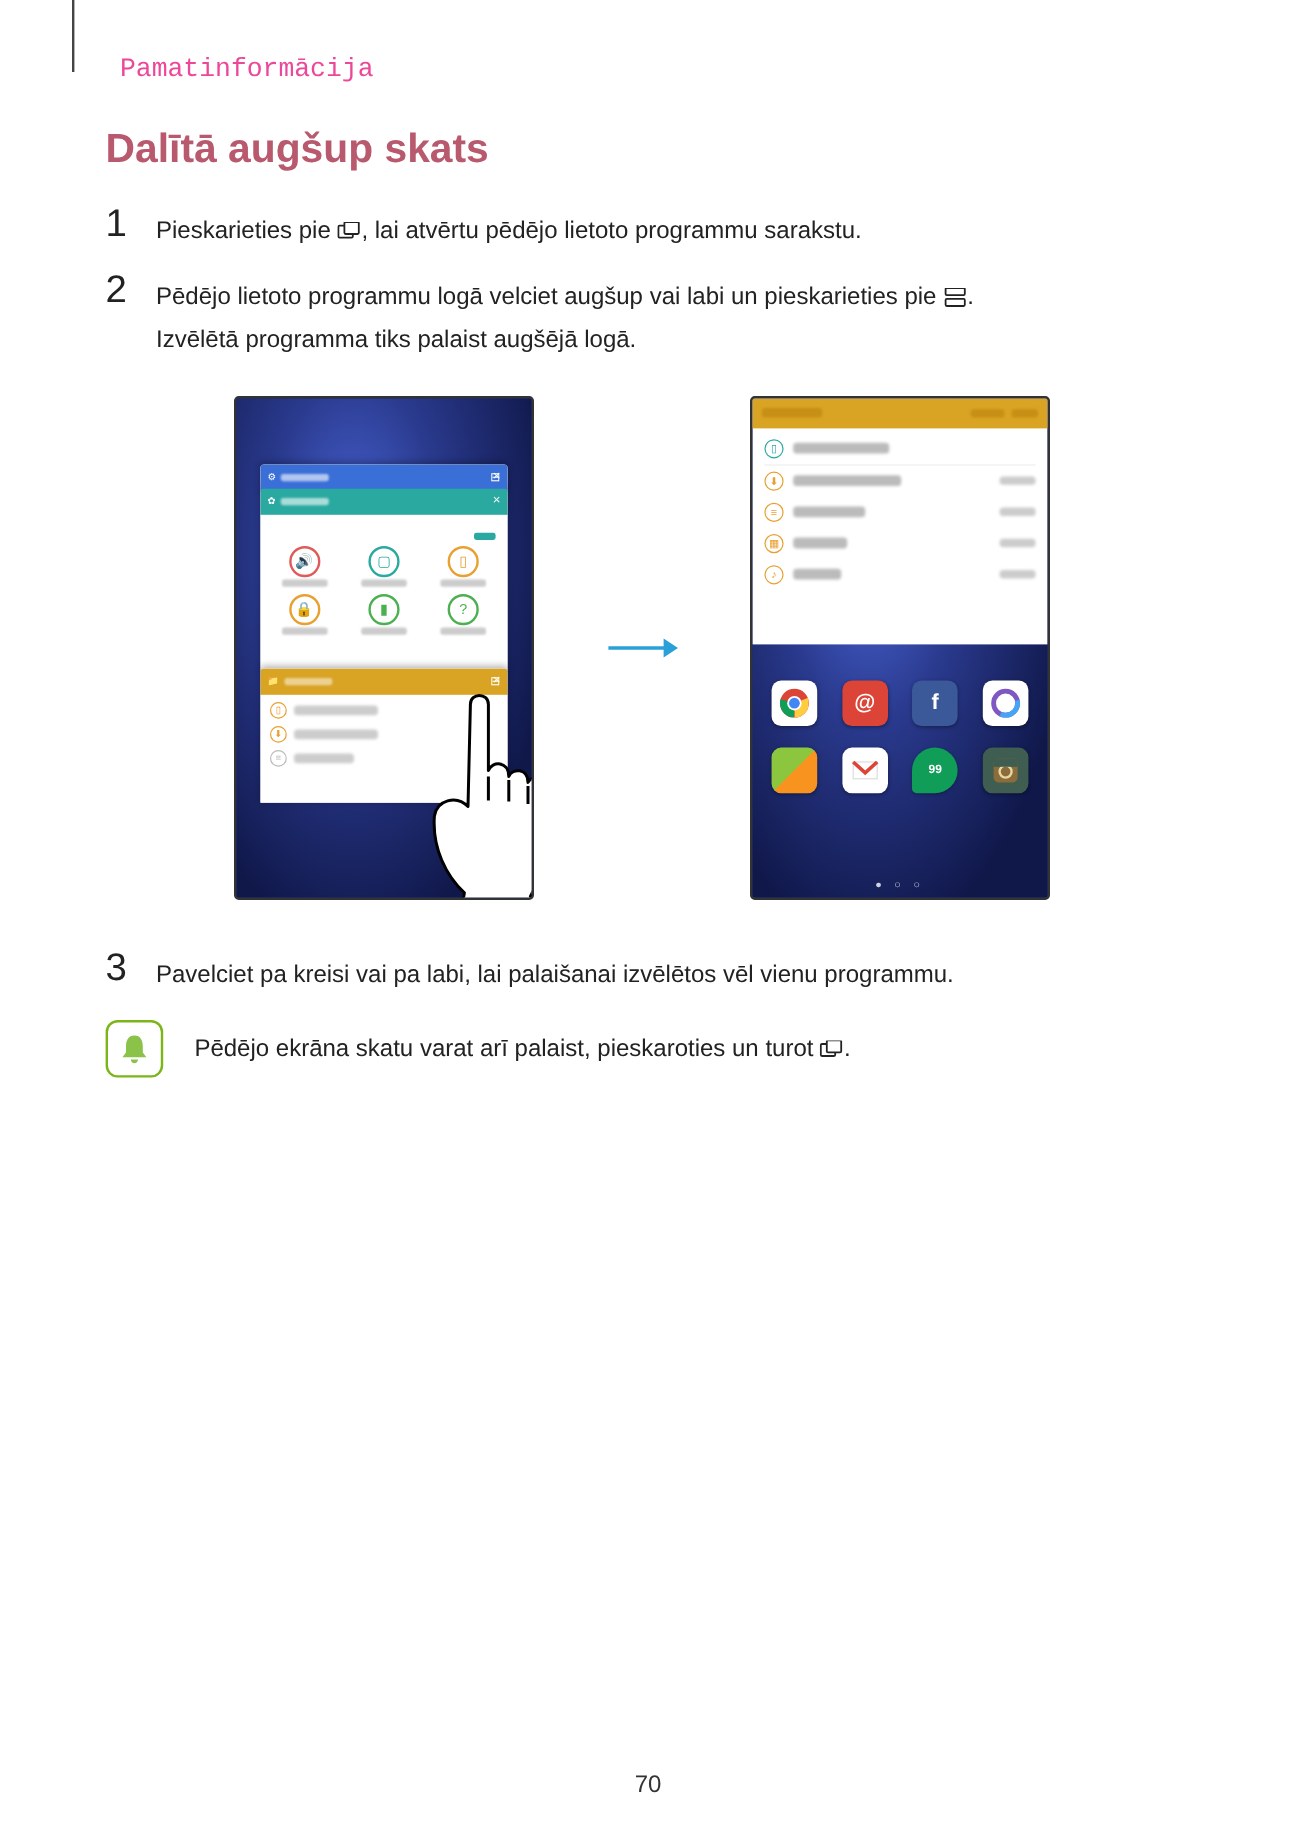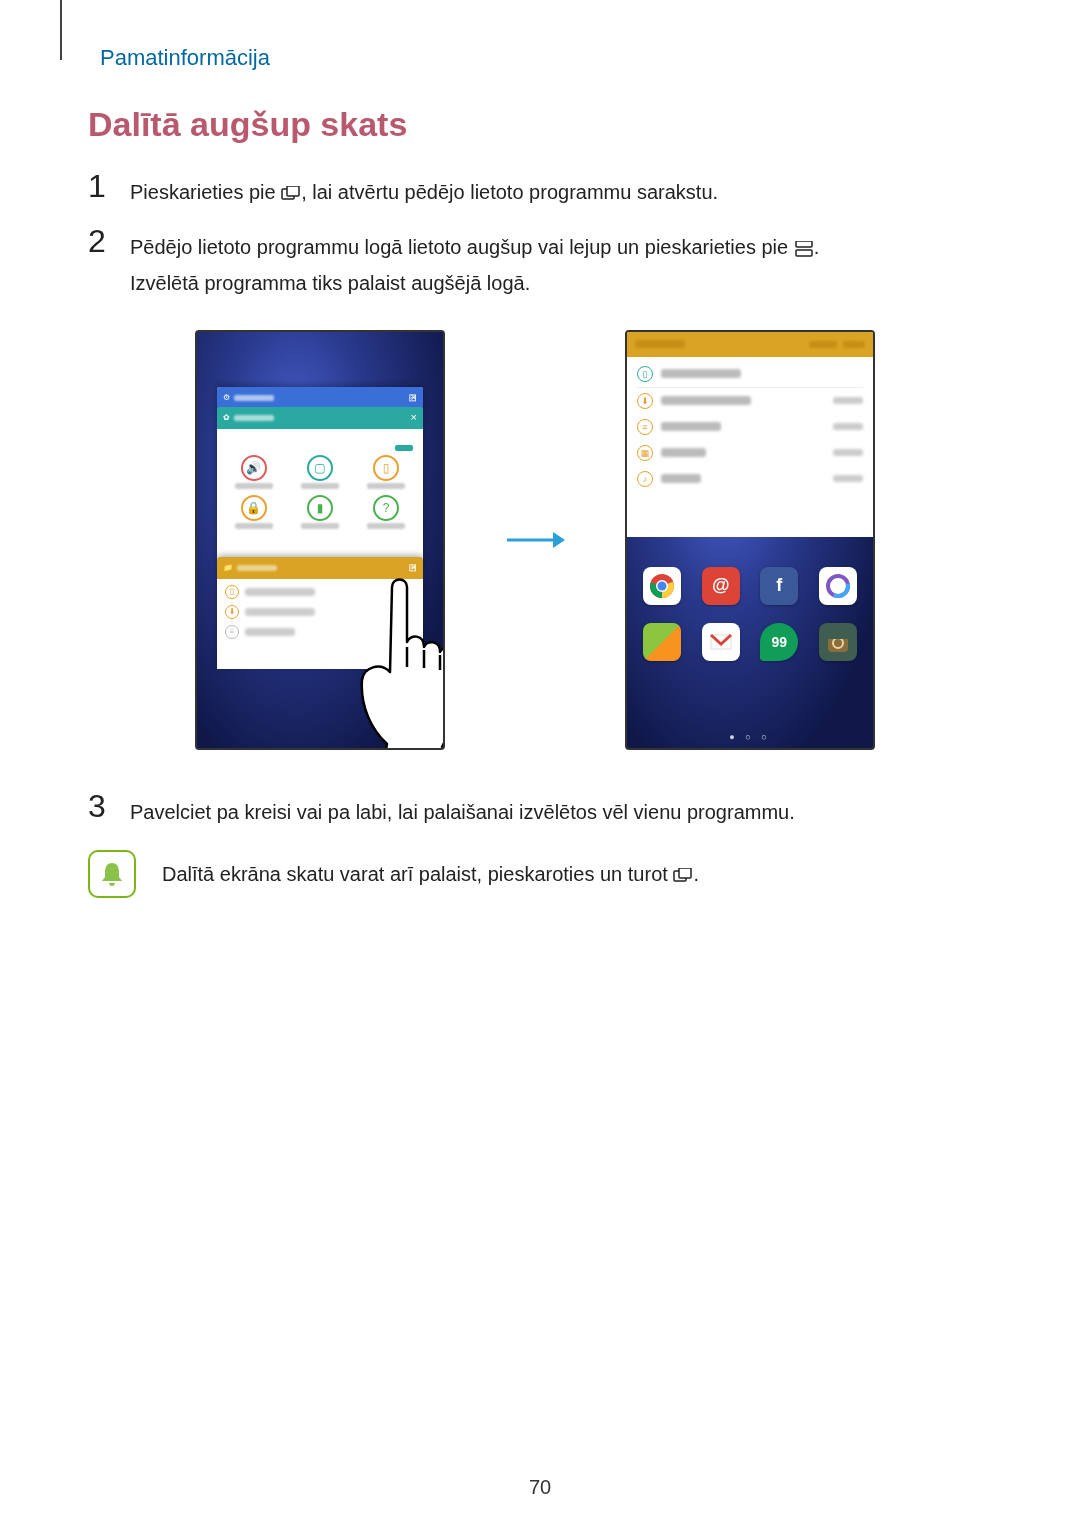--- a/index.html
+++ b/index.html
@@ -15,22 +15,23 @@
     top: 0;
     left: 60px;
     width: 2px;
     height: 60px;
     background: #444;
   }
   .header-text {
     position: absolute;
     top: 45px;
     left: 100px;
-    color: #0369a1;
+    color: #ec4899;
     font-size: 22px;
+    font-family: Liberation Mono, monospace;
   }
   .section-title {
     position: absolute;
     top: 105px;
     left: 88px;
     color: #b8596e;
     font-size: 34px;
     font-weight: 600;
   }
   .step {
@@ -260,21 +261,21 @@
     <span>Pieskarieties pie </span><span class="inline-icon"><svg viewBox="0 0 20 16">
           <rect x="1" y="3" width="12" height="10" rx="1" fill="none" stroke="#222" stroke-width="1.5"></rect>
           <rect x="6" y="0" width="12" height="10" rx="1" fill="#fff" stroke="#222" stroke-width="1.5"></rect>
         </svg></span><span>, lai atvērtu pēdējo lietoto programmu sarakstu.</span>
   </div>
 </div>
 
 <div class="step step2">
   <div class="step-num">2</div>
   <div class="step-text">
-    <span>Pēdējo lietoto programmu logā lietoto augšup vai lejup un pieskarieties pie </span><span class="inline-icon"><svg viewBox="0 0 20 16">
+    <span>Pēdējo lietoto programmu logā velciet augšup vai labi un pieskarieties pie </span><span class="inline-icon"><svg viewBox="0 0 20 16">
           <rect x="2" y="0" width="16" height="6" rx="1" fill="none" stroke="#222" stroke-width="1.5"></rect>
           <rect x="2" y="9" width="16" height="6" rx="1" fill="none" stroke="#222" stroke-width="1.5"></rect>
         </svg></span><span>.</span><br>
     <span>Izvēlētā programma tiks palaist augšējā logā.</span>
   </div>
 </div>
 
 <div class="figure-area">
 
   <div class="phone" style="position:relative;">
@@ -442,21 +443,21 @@
             </div>
         </div>
         <div class="app-row">
           <div class="app-icon app-gallery"></div>
           <div class="app-icon app-gmail">
               <svg width="26" height="26" viewBox="0 0 26 26">
                 <rect x="3" y="6" width="20" height="14" fill="#fff" stroke="#ddd"></rect>
                 <polyline points="3,6 13,15 23,6" fill="none" stroke="#db4437" stroke-width="3"></polyline>
               </svg>
             </div>
-          <div class="app-icon app-hangouts" style="border-radius:50% 50% 50% 10%;font-size:14px;text-align:center;">99</div>
+          <div class="app-icon app-hangouts" style="border-radius:50% 50% 50% 10%;font-size:10px;text-align:center;">99</div>
           <div class="app-icon app-instagram">
               <svg width="24" height="24" viewBox="0 0 24 24">
                 <rect x="2" y="2" width="20" height="20" rx="4" fill="#8a6d3b"></rect>
                 <circle cx="12" cy="13" r="5" fill="none" stroke="#e8d5a0" stroke-width="2"></circle>
                 <rect x="2" y="2" width="20" height="7" fill="#3f5d50"></rect>
               </svg>
             </div>
         </div>
       </div>
       <div class="dots">● ○ ○</div>
@@ -469,20 +470,20 @@
   <div class="step-text">Pavelciet pa kreisi vai pa labi, lai palaišanai izvēlētos vēl vienu programmu.</div>
 </div>
 
 <div class="note-row">
   <div class="bell-icon">
     <svg width="30" height="30" viewBox="0 0 30 30">
         <path d="M15 4 C10 4 8 8 8 13 L8 18 L5 22 L25 22 L22 18 L22 13 C22 8 20 4 15 4 Z M12 24 C12 26 13.5 27 15 27 C16.5 27 18 26 18 24 Z" fill="#8bc34a"></path>
       </svg>
   </div>
   <div class="note-text">
-    <span>Dalītā ekrāna skatu varat arī palaist, pieskaroties un turot </span><span class="inline-icon"><svg viewBox="0 0 20 16">
+    <span>Pēdējo ekrāna skatu varat arī palaist, pieskaroties un turot </span><span class="inline-icon"><svg viewBox="0 0 20 16">
           <rect x="1" y="3" width="12" height="10" rx="1" fill="none" stroke="#222" stroke-width="1.5"></rect>
           <rect x="6" y="0" width="12" height="10" rx="1" fill="#fff" stroke="#222" stroke-width="1.5"></rect>
         </svg></span><span>.</span>
   </div>
 </div>
 
 <div class="page-number">70</div>
 
 </body></html>

